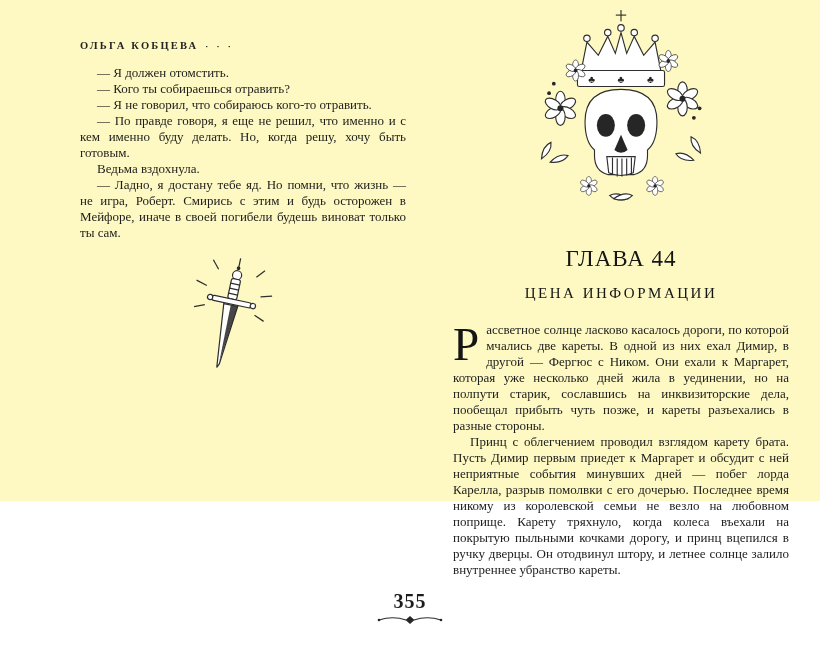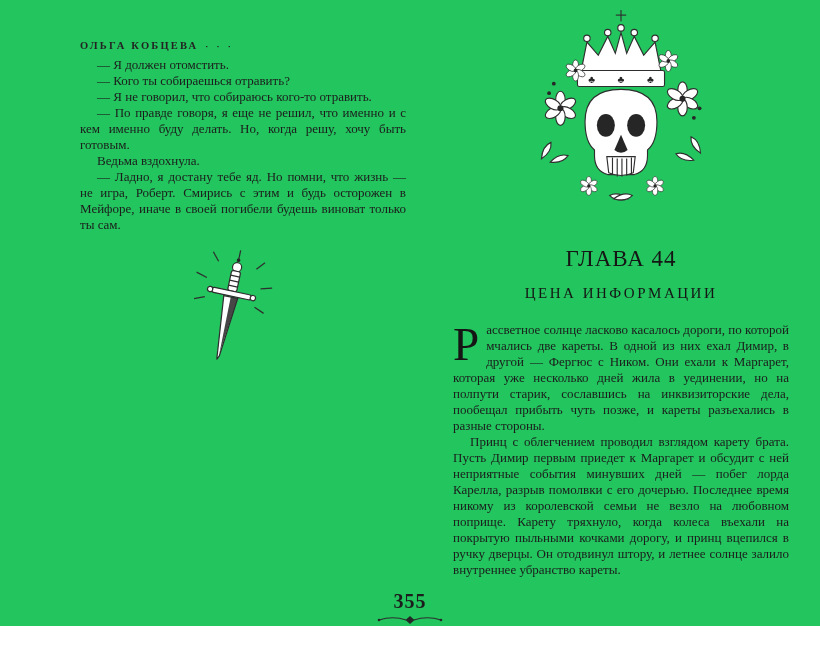--- a/index.html
+++ b/index.html
@@ -3,27 +3,27 @@
 <meta charset="utf-8">
 <style>
   * { margin:0; padding:0; box-sizing:border-box; }
   html,body { width:820px; height:661px; }
   body {
     background:#ffffff;
     font-family:"Liberation Serif", serif;
     color:#1c1c1c;
     overflow:hidden;
   }
-  .spread { position:relative; width:820px; height:626px; background:#22c55e; }
+  .spread { position:relative; width:820px; height:501px; background:#fef9c3; }
 
   
   .page-left { position:absolute; left:80px; top:40px; width:326px; }
   .running-header { font-size:10.5px; font-weight:bold; letter-spacing:2.2px; color:#232323; }
   .running-header .orn { font-size:9px; letter-spacing:3px; margin-left:7px; font-weight:bold; }
-  .bodytext { margin-top:6px; }
+  .bodytext { margin-top:14px; }
   .bodytext p {
     font-size:13px; line-height:16px;
     text-align:justify; text-indent:17px;
   }
   .dagger-wrap { width:100%; text-align:center; margin-top:16px; }
   .dagger-wrap svg { display:inline-block; margin-right:30px; }
 
   
   .page-right { position:absolute; left:453px; top:8px; width:336px; }
   .emblem-wrap { text-align:center; }

